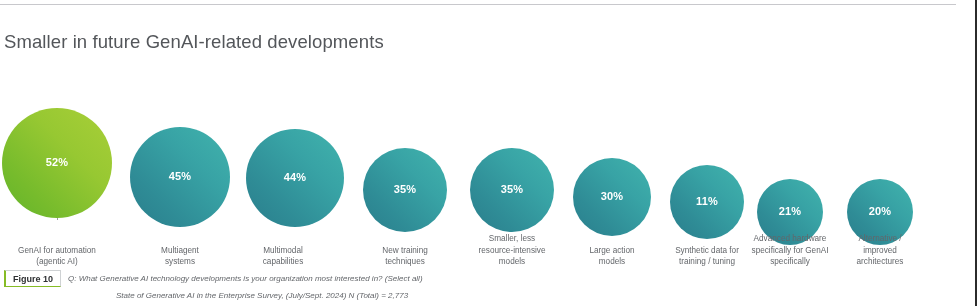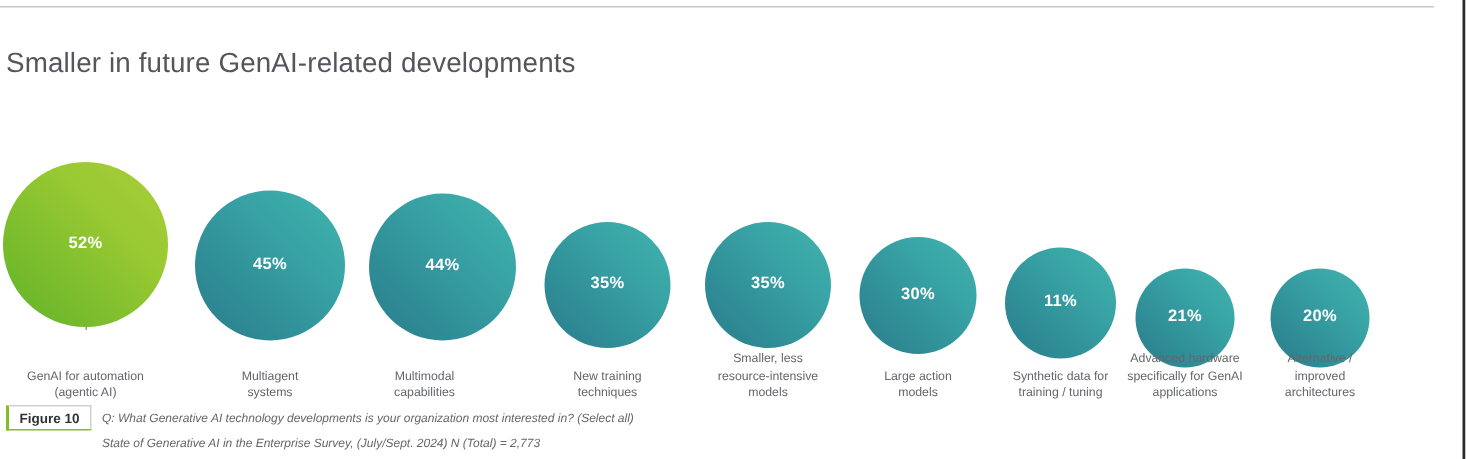--- a/index.html
+++ b/index.html
@@ -129,21 +129,21 @@
   }
   .note {
     position: absolute;
     left: 68px;
     font-style: italic;
     font-size: 8px;
     color: #63666a;
     white-space: nowrap;
   }
   .note-q { top: 274px; }
-  .note-src { top: 291px; }
+  .note-src { top: 291px; margin-left: 48px; }
 </style>
 </head>
 <body>
 
 <div id="page">
 
   <div class="top-rule"></div>
 
   <div class="chart-title">Smaller in future GenAI-related developments</div>
 
@@ -220,21 +220,21 @@
         </div>
       </div>
       <div class="bubble-group" style="left: 710px; width: 160px;">
         <div class="leader" style="left: 80px;"></div>
         <div class="bubble teal" style="width: 66px; height: 66px; left: 47px; bottom: 30px;">
           <div class="bubble-value">21%</div>
         </div>
         <div class="cat-label" style="width: 118px; left: 21px; bottom: 8px;">
           <div>Advanced hardware</div>
           <div>specifically for GenAI</div>
-          <div>applications</div>
+          <div>specifically</div>
         </div>
       </div>
       <div class="bubble-group" style="left: 800px; width: 160px;">
         <div class="leader" style="left: 80px;"></div>
         <div class="bubble teal" style="width: 66px; height: 66px; left: 47px; bottom: 30px;">
           <div class="bubble-value">20%</div>
         </div>
         <div class="cat-label" style="width: 104px; left: 28px; bottom: 8px;">
           <div>Alternative /</div>
           <div>improved</div>

